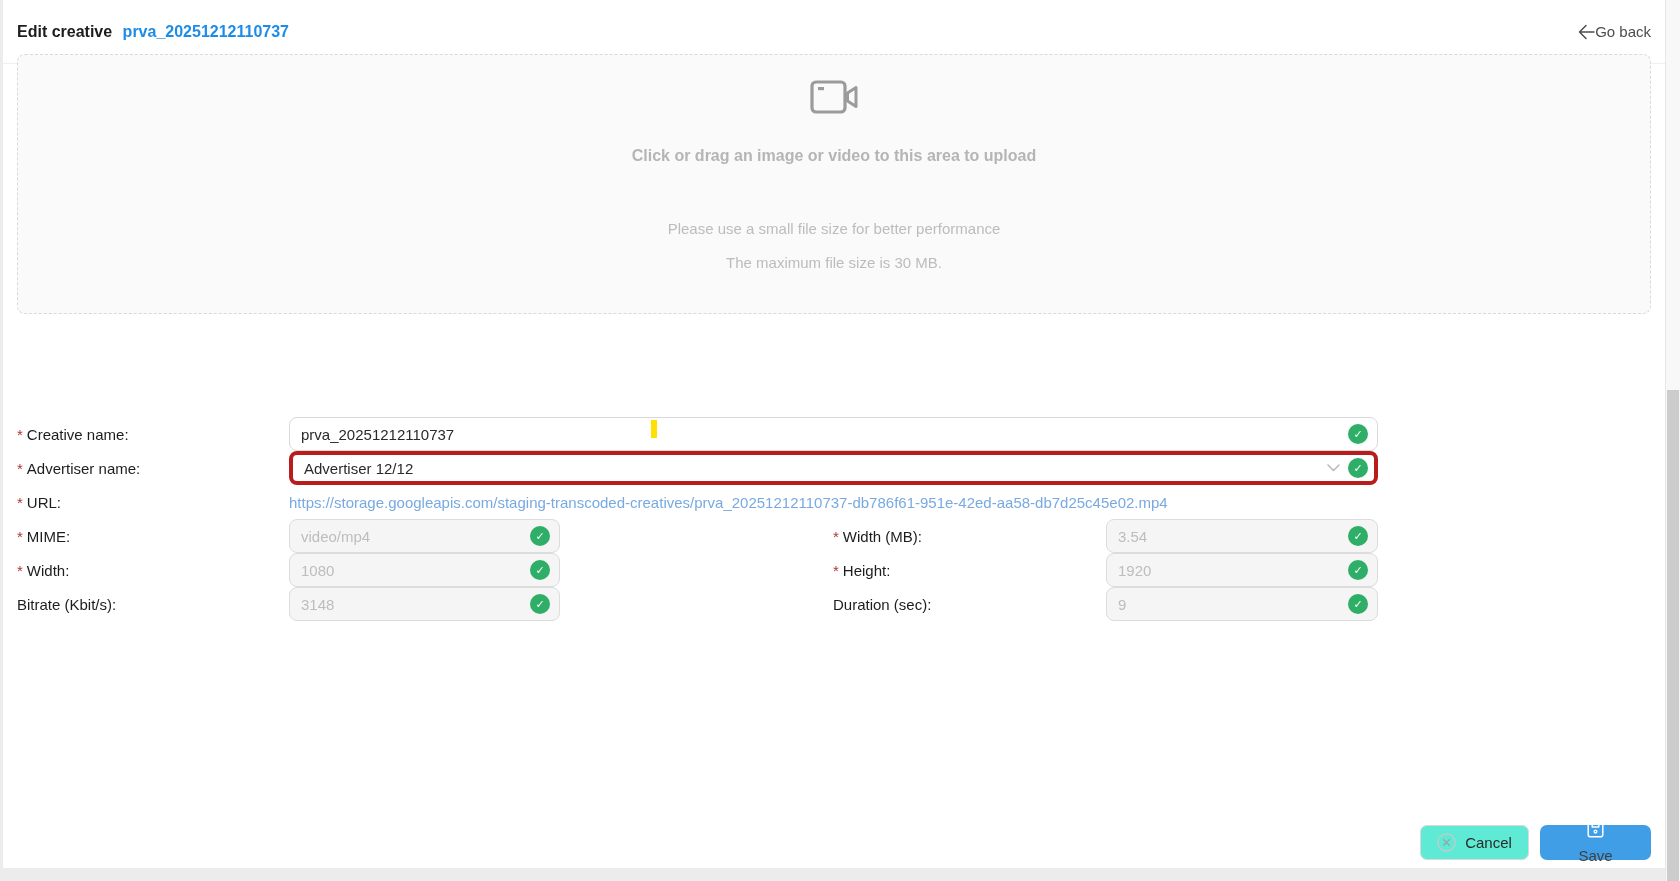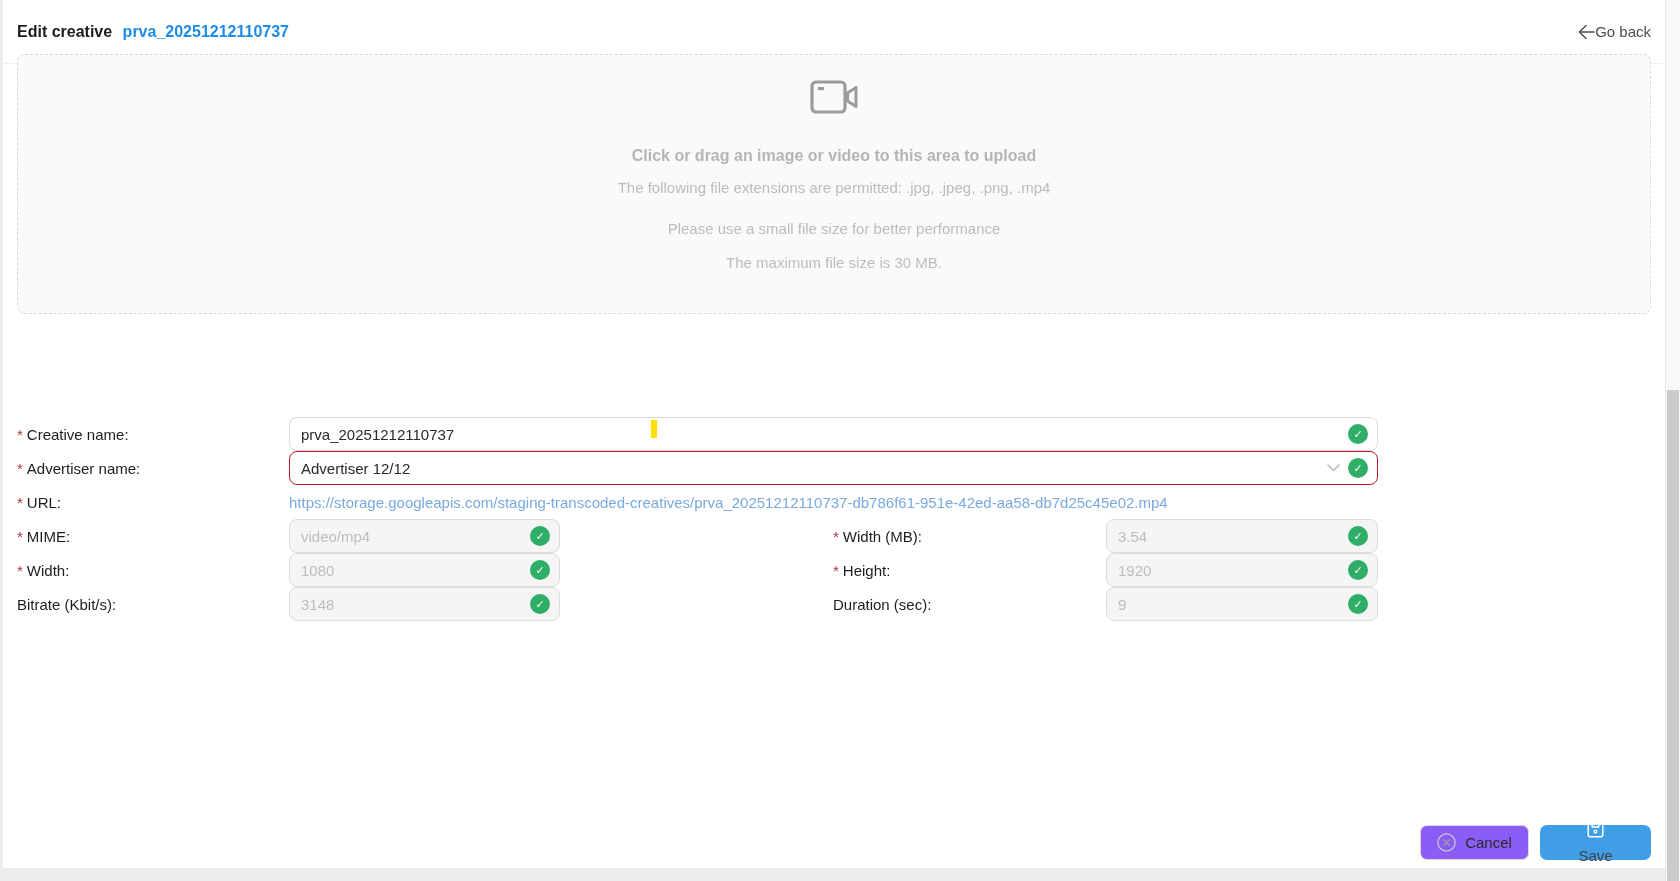--- a/index.html
+++ b/index.html
@@ -48,21 +48,21 @@
   .ffield.full  { width:1089px; }
   .ffield.half  { width:271px; }
   .ffield.half2 { width:272px; }
   .tbox {
     width:100%; height:34px; border:1px solid #d9d9d9; border-radius:8px;
     background:#fff; font-family:inherit; font-size:15px; color:#2a2a2a;
     padding:0 40px 0 11px; outline:none;
   }
   .tbox:disabled { background:#f5f5f5; color:#bdbdbd; -webkit-text-fill-color:#bdbdbd; opacity:1; border-color:#dcdcdc; }
   .selbox {
-    width:100%; height:34px; border:1px solid #b91c1c; border-radius:8px;
+    width:100%; height:34px; border:4px solid #b91c1c; border-radius:8px;
     background:#fff; font-size:15px; color:#2a2a2a; display:flex; align-items:center;
     padding:0 64px 0 11px; cursor:pointer;
   }
   .check {
     position:absolute; right:10px; top:50%; transform:translateY(-50%);
     width:20px; height:20px; border-radius:50%;
     background:var(--success-green); color:#fff; font-size:11px; line-height:20px;
     display:flex; align-items:center; justify-content:center;
   }
   .chevron { position:absolute; right:38px; top:50%; transform:translateY(-50%); display:flex; }
@@ -71,21 +71,21 @@
     background:var(--caret-yellow);
   }
   .url-link { font-size:15px; color:var(--link-blue); text-decoration:none; cursor:pointer; }
   .url-row { height:34px; display:flex; align-items:center; }
   
   .footer { position:absolute; right:14px; top:825px; display:flex; gap:11px; }
   .btn {
     height:35px; border-radius:7px; display:inline-flex; align-items:center; justify-content:center;
     gap:9px; font-size:15px; font-family:inherit; cursor:pointer;
   }
-  .btn-cancel { width:109px; background:#8b5cf6; border:1px solid #d9d9d9; color:#2a2a2a; }
+  .btn-cancel { width:109px; background:#5eead4; border:1px solid #d9d9d9; color:#2a2a2a; }
   .btn-save   { width:111px; background:var(--save-blue); border:none; color:#404040;flex-direction:column; }
   
   .scrollbar {
     position:absolute; right:0; top:0; width:15px; height:881px;
     background:#f8f8f8; border-left:1px solid #e7e7e7;
   }
   .scroll-thumb { position:absolute; left:1px; right:1px; top:390px; bottom:0; background:#cccccc; }
 </style>
 </head>
 <body>
@@ -109,21 +109,20 @@
 
   <div class="dragger">
     <span class="up-icon">
       <svg width="50" height="40" viewBox="0 0 50 40" fill="none">
         <rect x="3" y="5" width="33" height="30" rx="4" stroke="#9b9b9b" stroke-width="3.2"></rect>
         <rect x="9" y="10" width="6" height="3.2" fill="#9b9b9b"></rect>
         <path d="M38.5 16 L47 10.5 V29.5 L38.5 24 Z" stroke="#9b9b9b" stroke-width="3" stroke-linejoin="round"></path>
       </svg>
     </span>
     <div class="up-line up-l1">Click or drag an image or video to this area to upload</div>
-    <div class="up-line up-l2">The following file extensions are permitted: .jpg, .jpeg, .png, .mp4</div>
     <div class="up-line up-l3">Please use a small file size for better performance</div>
     <div class="up-line up-l4">The maximum file size is 30 MB.</div>
   </div>
 
   <div class="form">
 
     <div class="frow">
       <div class="flabel">
         <span class="req">*</span><span>Creative name:</span>
       </div>

